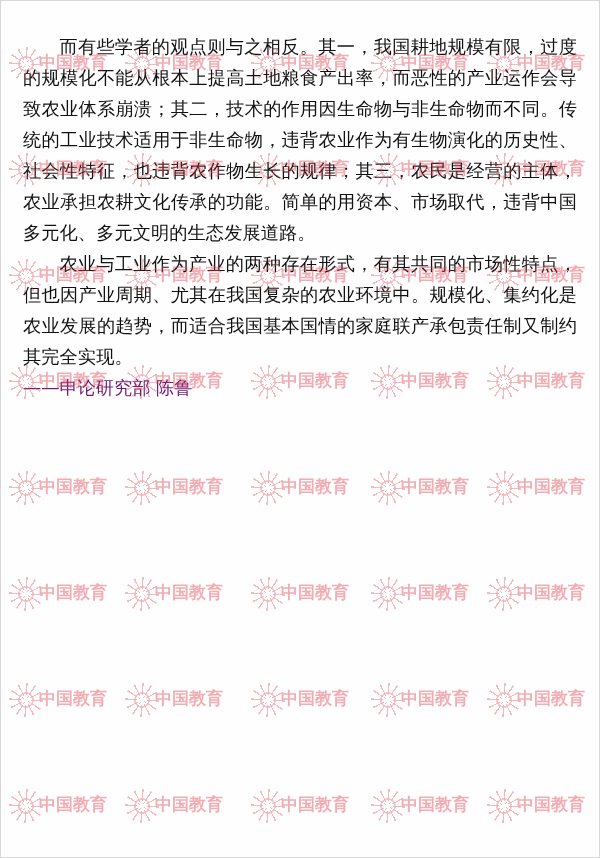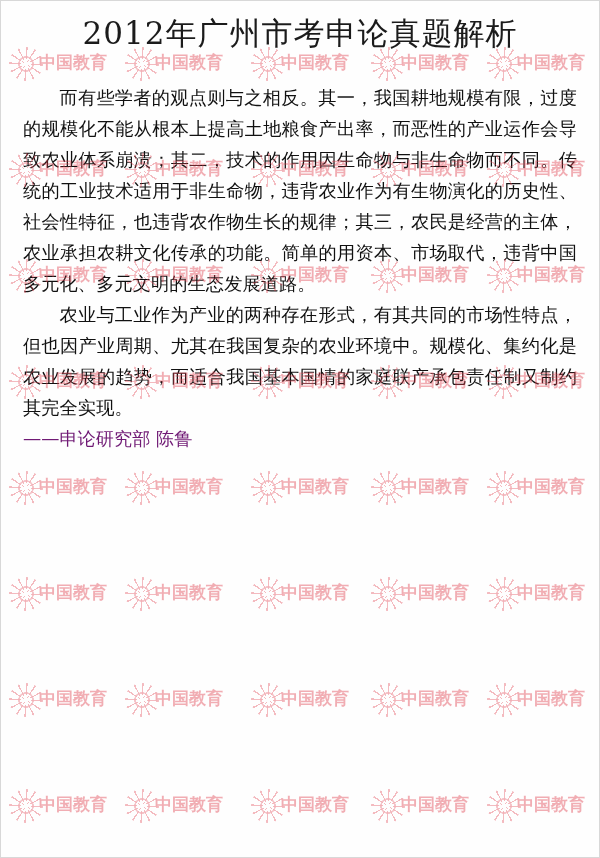--- a/index.html
+++ b/index.html
@@ -275,23 +275,20 @@
       <div class="wm" style="left: 370px; top: 786px;">
         <div class="wm-mark"></div>
         <div class="wm-text" style="color: rgb(224, 64, 78);">中国教育</div>
       </div>
       <div class="wm" style="left: 486px; top: 786px;">
         <div class="wm-mark"></div>
         <div class="wm-text" style="color: rgb(224, 64, 78);">中国教育</div>
       </div>
     </div>
 
-  <div class="title-wrap">
-    <h1 class="doc-title">2012年广州市考申论真题解析</h1>
-  </div>
 
   <div class="content">
     <p class="para indent">而有些学者的观点则与之相反。其一，我国耕地规模有限，过度的规模化不能从根本上提高土地粮食产出率，而恶性的产业运作会导致农业体系崩溃；其二，技术的作用因生命物与非生命物而不同。传统的工业技术适用于非生命物，违背农业作为有生物演化的历史性、社会性特征，也违背农作物生长的规律；其三，农民是经营的主体，农业承担农耕文化传承的功能。简单的用资本、市场取代，违背中国多元化、多元文明的生态发展道路。</p>
     <p class="para indent">农业与工业作为产业的两种存在形式，有其共同的市场性特点，但也因产业周期、尤其在我国复杂的农业环境中。规模化、集约化是农业发展的趋势，而适合我国基本国情的家庭联产承包责任制又制约其完全实现。</p>
     <p class="sig">——申论研究部  陈鲁</p>
   </div>
 
 </div>
 
 </body></html>

